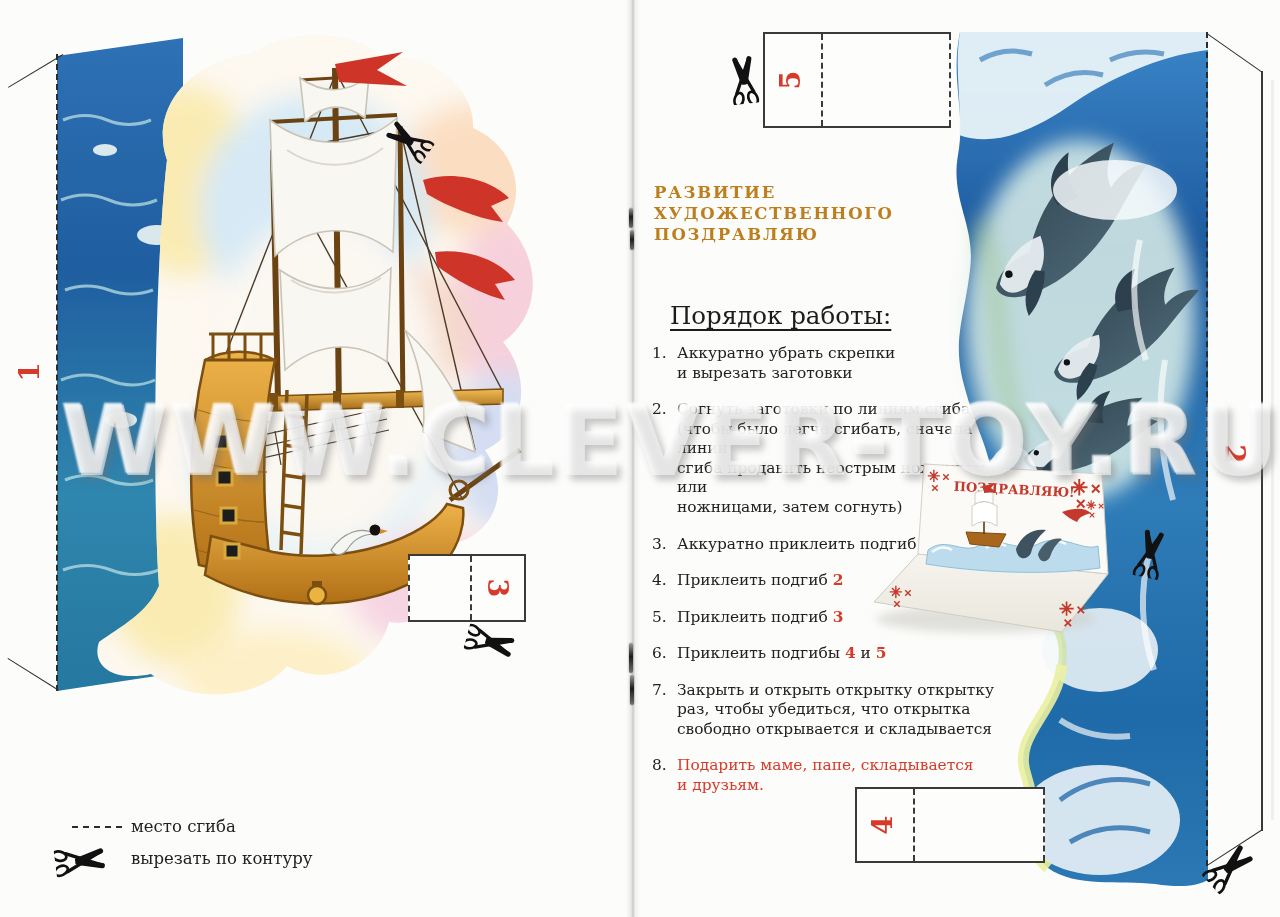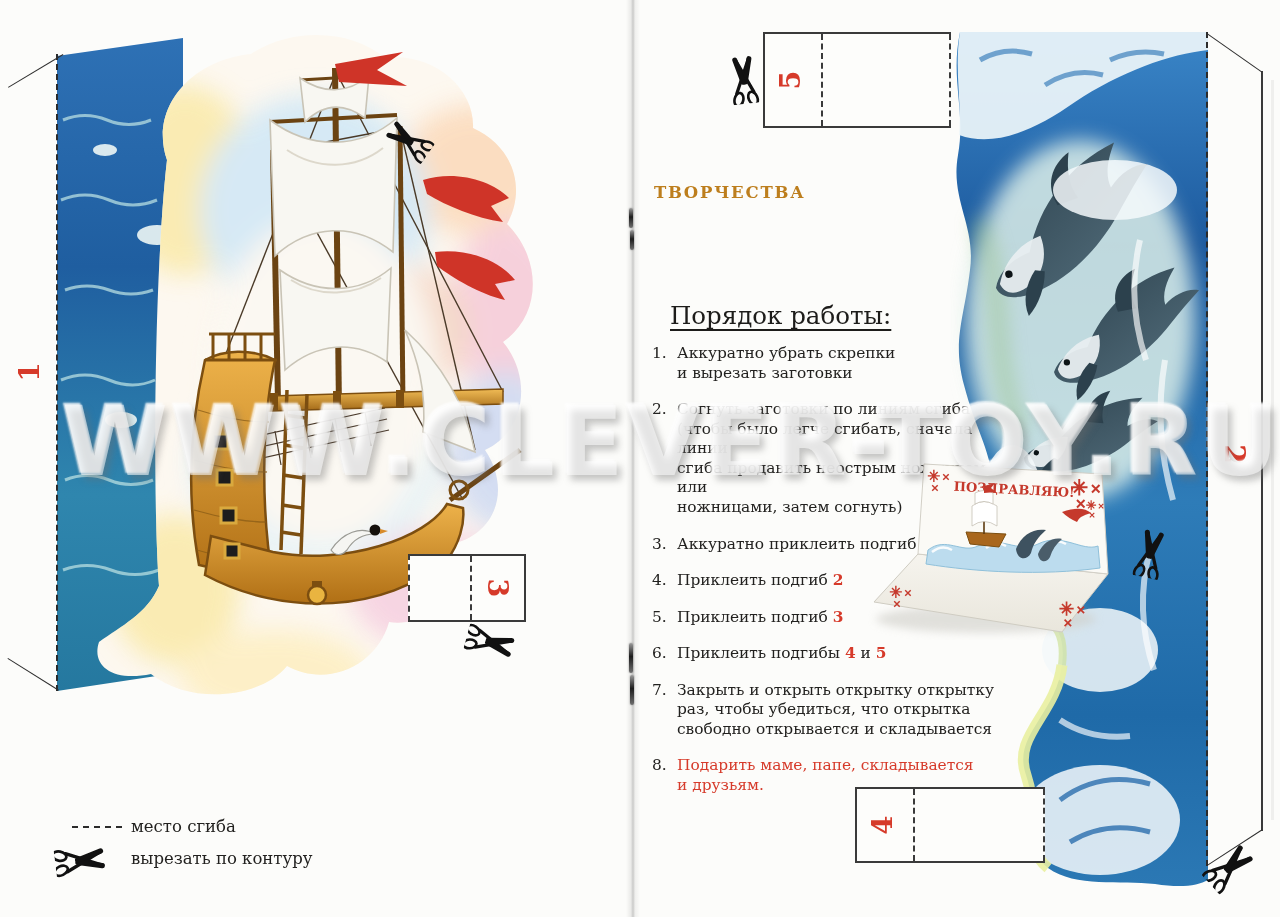--- a/index.html
+++ b/index.html
@@ -261,21 +261,23 @@
   <div class="abs legend-label z3" style="left:131px;top:849px;">вырезать по контуру</div>
 
   <div class="abs gutter z2"></div>
   <div class="abs staple z3" style="top:208px;height:20px;"></div>
   <div class="abs staple z3" style="top:230px;left:630px;height:20px;"></div>
   <div class="abs staple z3" style="top:643px;height:30px;"></div>
   <div class="abs staple z3" style="top:675px;left:630px;height:30px;"></div>
   <div class="abs scan-edge"></div>
 
   <div class="abs brand z3">
-    <div>ТВОРЧЕСТВА</div>
+    <div>РАЗВИТИЕ</div>
+    <div>ХУДОЖЕСТВЕННОГО</div>
+    <div>ПОЗДРАВЛЯЮ</div>
   </div>
 
   <div class="abs section-title z3">Порядок работы:</div>
 
   <ol class="abs steps z3">
       <li>
         <span class="step-num">1.</span>
         <span class="step-text"><span>Аккуратно убрать скрепки
 и вырезать заготовки</span></span>
       </li>

